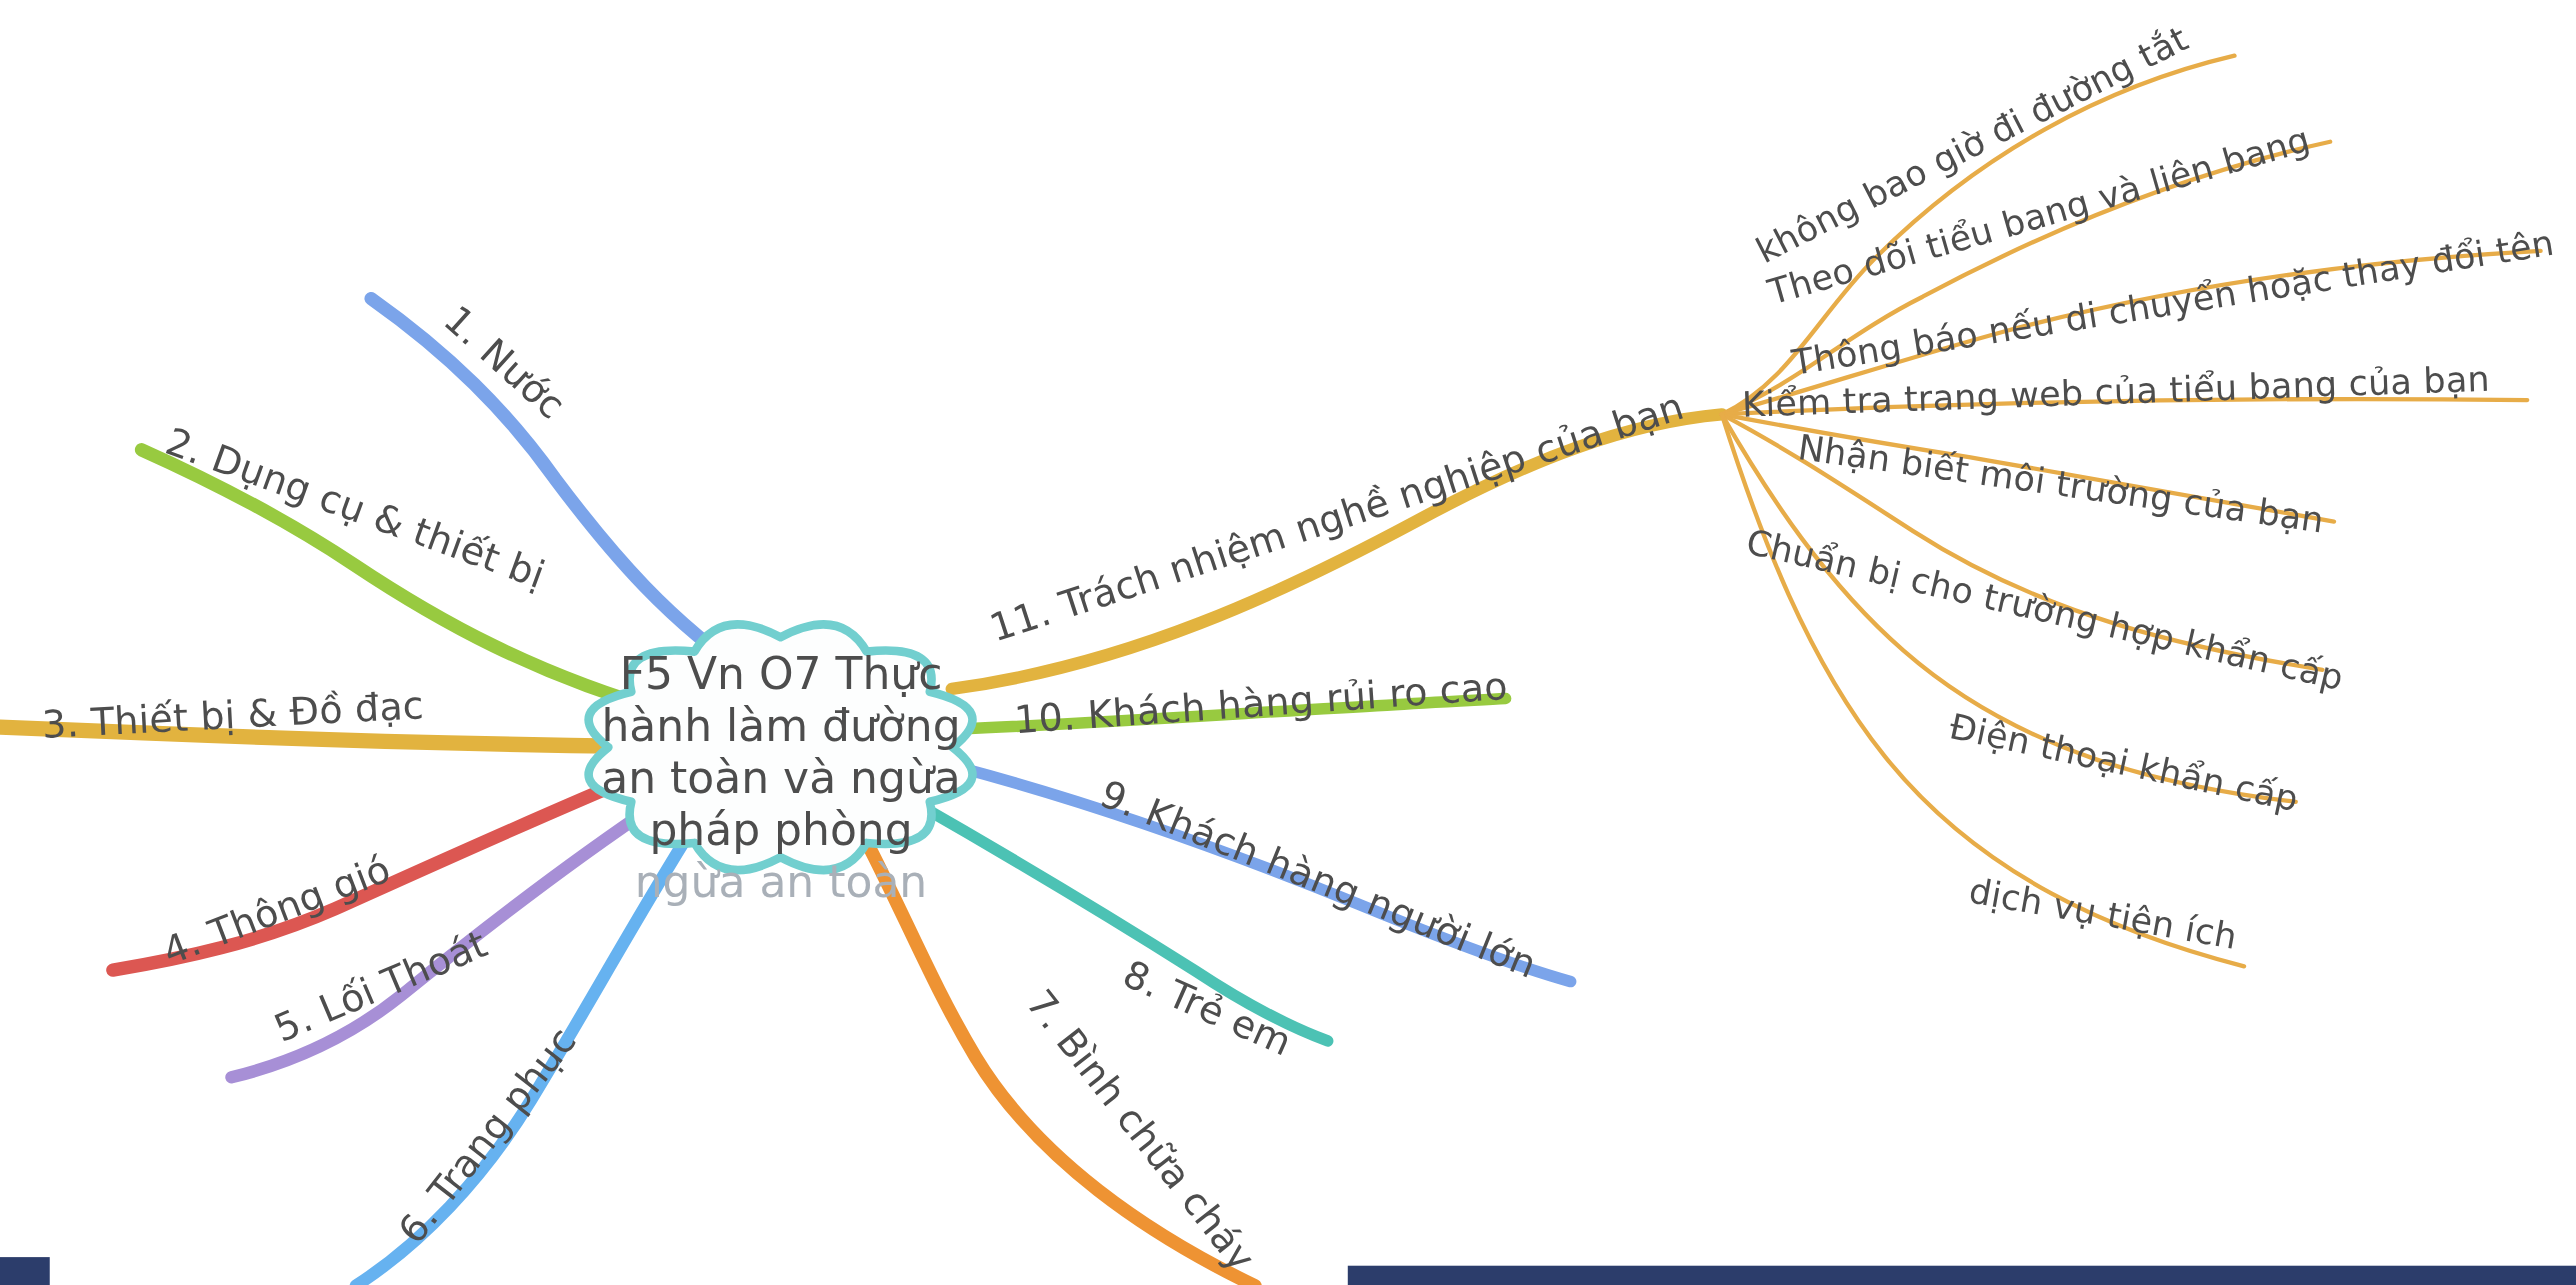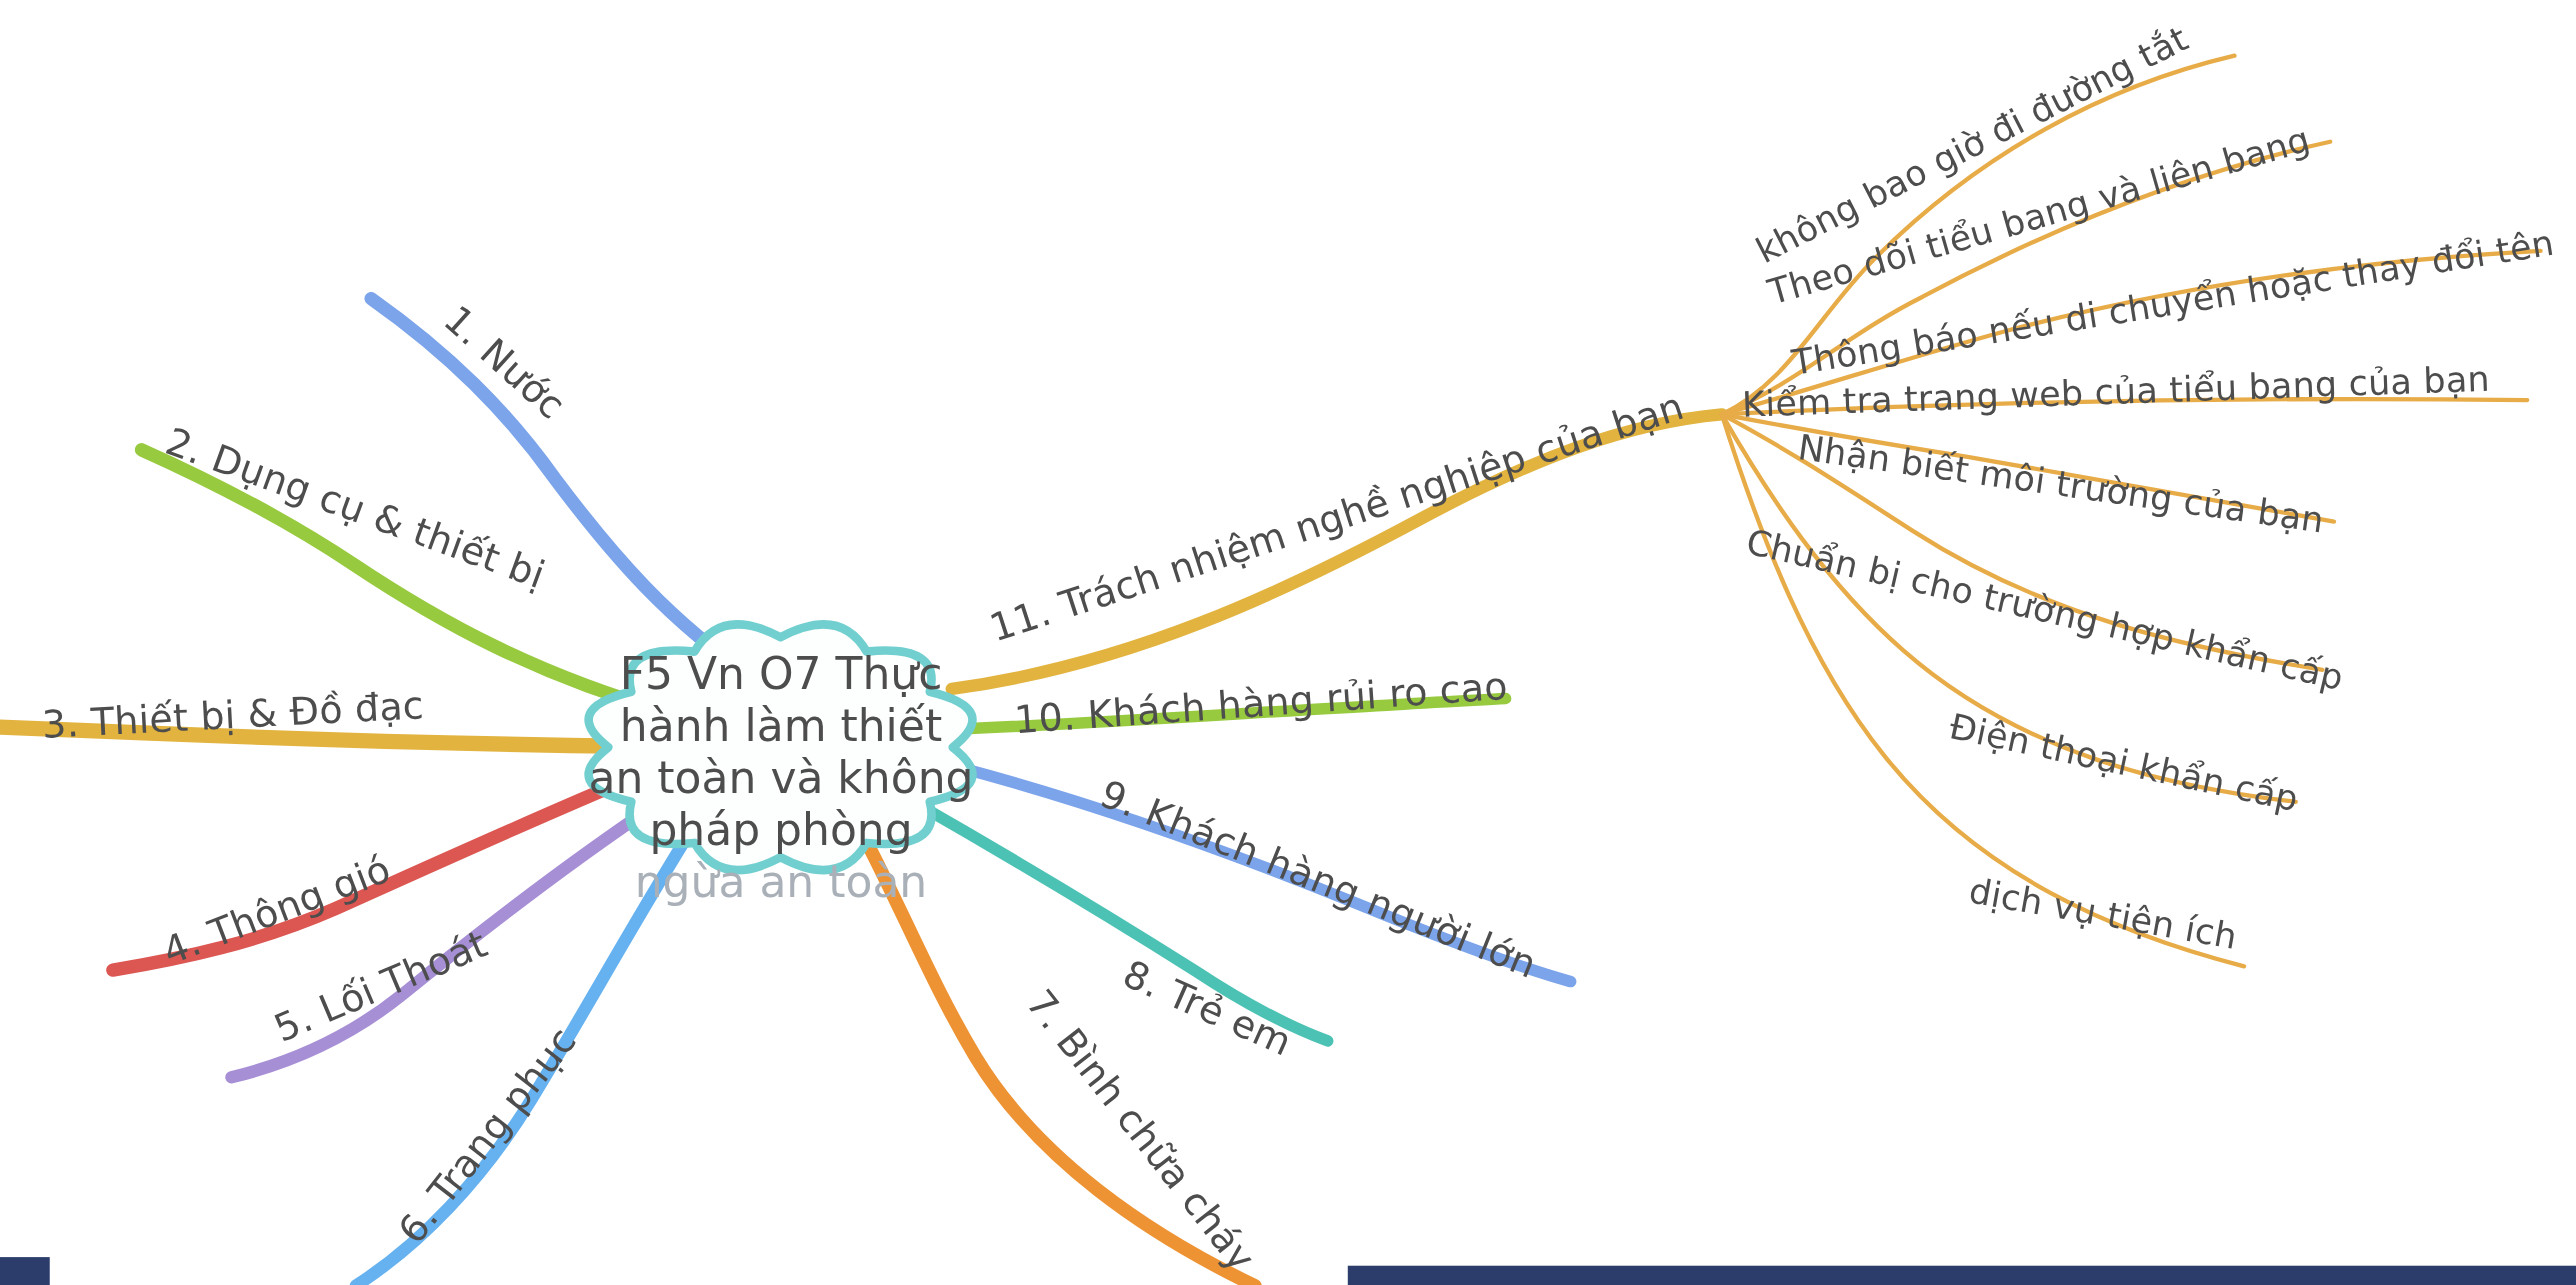--- a/index.html
+++ b/index.html
@@ -79,22 +79,22 @@
     <path d="M 996 781 Q 1047 821 972 838 Q 985 889 906 881 Q 878 929 816 896 Q 754 929 726 881
              Q 647 889 660 838 Q 585 821 636 781 Q 585 741 660 723 Q 647 673 726 681
              Q 754 633 816 666 Q 878 633 906 681 Q 985 673 972 723 Q 1047 741 996 781 Z" fill="#fdfefe" stroke-width="9" stroke-linejoin="round" stroke="#72cfcf"></path>
 
     <rect x="0" y="1314" width="52" height="30" fill="#2c3d6b"></rect>
     <rect x="1409" y="1323" width="1284" height="21" fill="#2c3d6b"></rect>
   </svg>
 
   <div id="central-text">
     <div>F5 Vn O7 Thực</div>
-    <div>hành làm thiết</div>
-    <div>an toàn và không</div>
+    <div>hành làm đường</div>
+    <div>an toàn và ngừa</div>
     <div>pháp phòng</div>
     <div class="line-faded">ngừa an toàn</div>
   </div>
 
   <div class="label" style="left:504px; top:363px; --r:42deg">1. Nước</div>
   <div class="label" style="left:355px; top:509px; --r:20deg">2. Dụng cụ &amp; thiết bị</div>
   <div class="label" style="left:233px; top:716px; --r:-3deg">3. Thiết bị &amp; Đồ đạc</div>
   <div class="label" style="left:277px; top:911px; --r:-21deg">4. Thông gió</div>
   <div class="label" style="left:381px; top:987px; --r:-23deg">5. Lối Thoát</div>
   <div class="label" style="left:488px; top:1136px; --r:-52deg">6. Trang phục</div>

